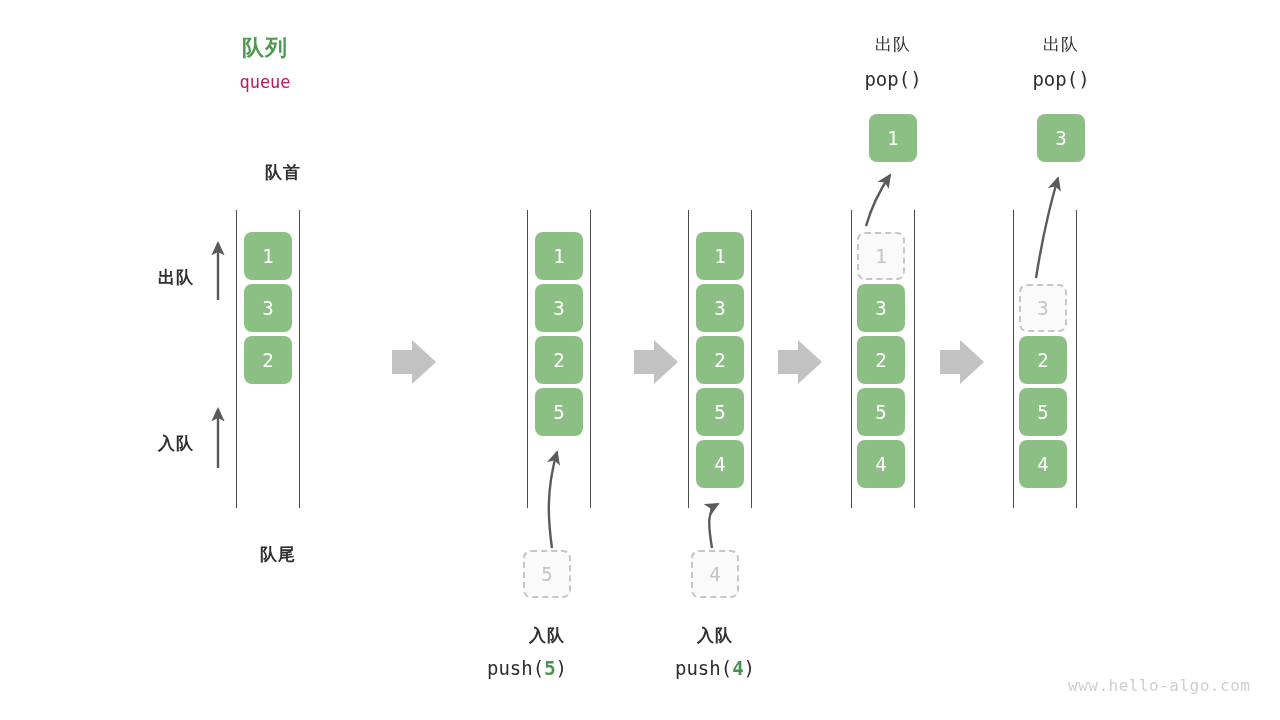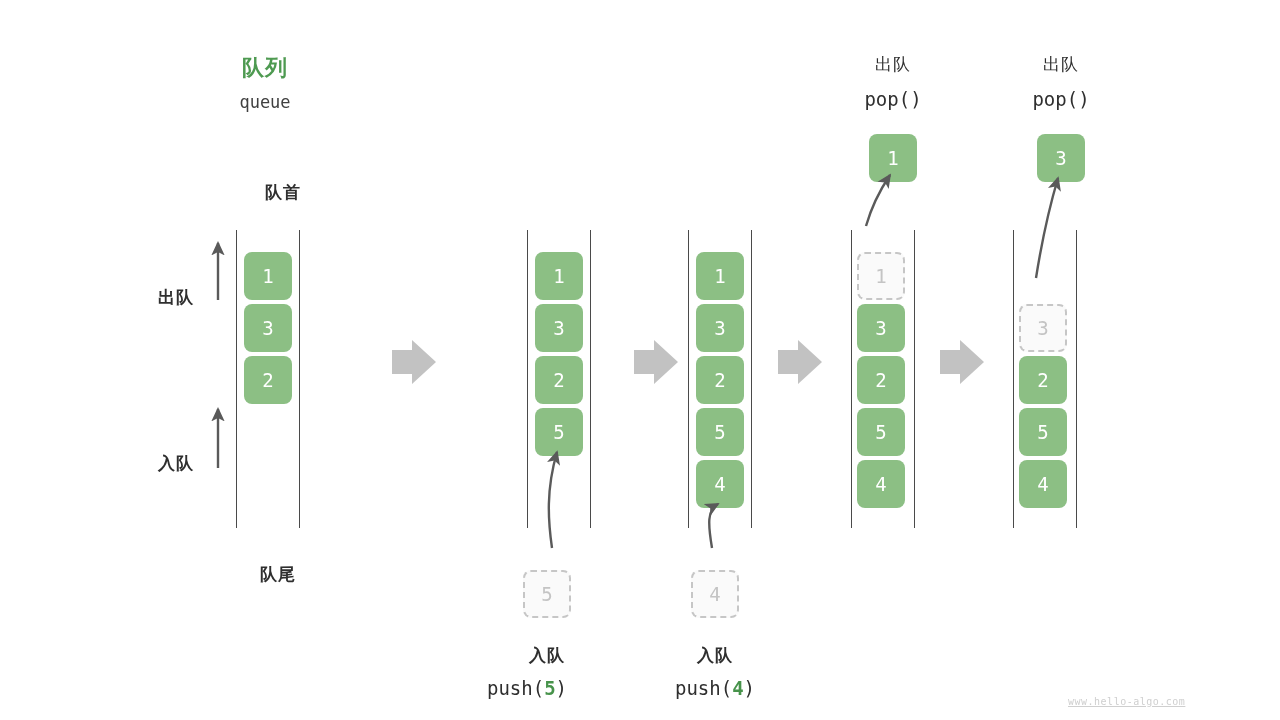--- a/index.html
+++ b/index.html
@@ -14,34 +14,34 @@
     overflow: hidden;
     font-family: "DejaVu Sans", "Liberation Sans", sans-serif;
     color: #3c3c3c;
   }
   #stage {
     position: absolute;
     left: 0; top: 0;
     width: 1280px;
     height: 720px;
   }
-  .abs { position: absolute; margin-top: 20px; }
+  .abs { position: absolute; }
 
   
   .title-cn {
     font-size: 22px;
     font-weight: 700;
     color: #4e9a51;
     text-align: center;
     letter-spacing: 1px;
   }
   .title-en {
     font-family: "DejaVu Sans Mono", "Liberation Mono", monospace;
     font-size: 17px;
-    color: #404040;
+    color: #be185d;
     text-align: center;
   }
   .side-label {
     font-size: 17px;
     font-weight: 700;
     color: #2f2f2f;
     text-align: center;
     letter-spacing: 1px;
   }
   .op-label-cn {
@@ -89,24 +89,23 @@
   }
   .node.ghost {
     background: #fafafa;
     border: 2px dashed #c6c6c6;
     color: #c4c4c4;
   }
 
   
   .watermark {
     font-family: "DejaVu Sans Mono", "Liberation Mono", monospace;
-    font-size: 10px;
+    font-size: 16px;
     color: #cfcfcf;
     letter-spacing: 0.5px;
-    text-decoration: underline;
   }
 
   svg.overlay {
     position: absolute;
     left: 0; top: 0;
     width: 1280px;
     height: 720px;
     pointer-events: none;
   }
 </style>

